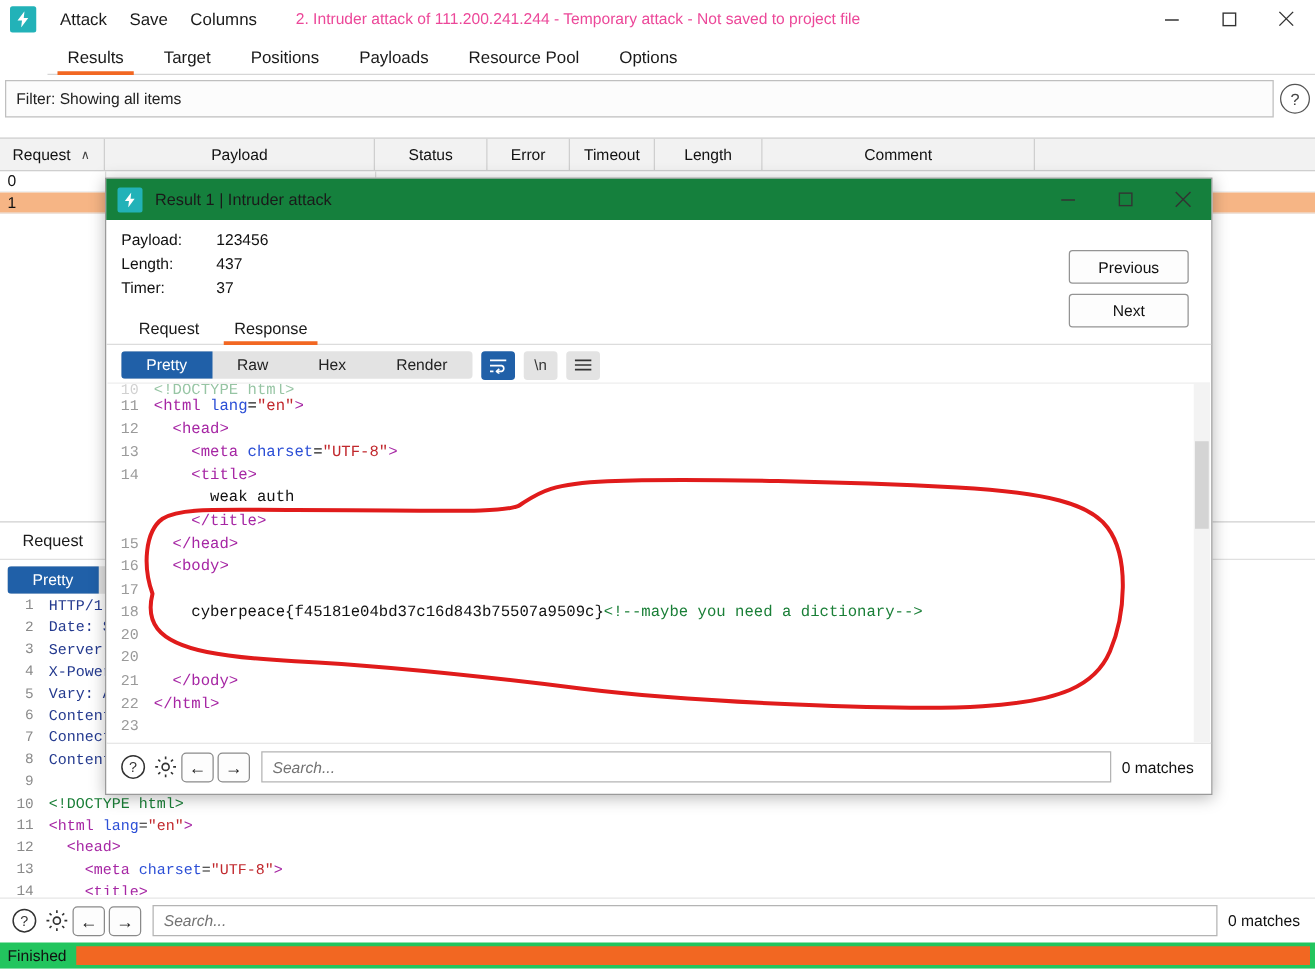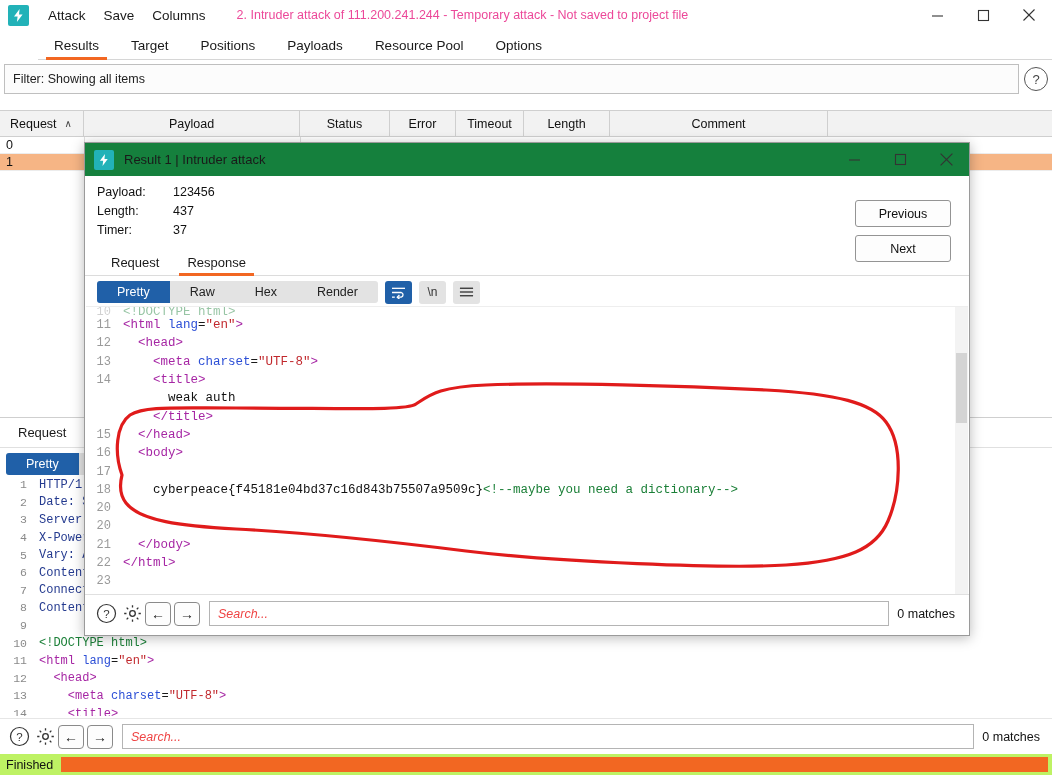--- a/index.html
+++ b/index.html
@@ -146,28 +146,28 @@
     color:#333;
   }
   .round-btn {
     width:26px; height:24px; border:1.3px solid #8a8a8a; border-radius:4px;
     display:flex; align-items:center; justify-content:center;
     font-size:14px; background:#fdfdfd; color:#222; margin-right:3px;
   }
   .search-input {
     flex:1; height:25px; border:1px solid #b4b4b4; background:#fff;
     display:flex; align-items:center; padding-left:8px;
-    font-style:italic; color:#ef4444; font-size:12.5px; margin:0 8px 0 6px;
+    font-style:italic; color:#737373; font-size:12.5px; margin:0 8px 0 6px;
   }
   .matches { font-size:12.5px; color:#111; padding-right:6px; white-space:nowrap; }
 
   
   .statusbar {
     position:absolute; left:0; top:754px; width:1052px; height:21px;
-    display:flex; align-items:center; background:#bef264;
+    display:flex; align-items:center; background:#22c55e;
   }
   .status-label { font-size:12.5px; color:#111; padding-left:6px; padding-right:8px; }
   .progress-track { flex:1; height:15px; background:#ececec; margin-right:4px; }
   .progress-fill { height:100%; background:#f26722; width:100%; }
 
   
   .dialog {
     position:absolute; left:84px; top:142px; width:886px; height:494px;
     background:#fff; border:1px solid #9a9a9a;
     box-shadow:0 2px 12px rgba(0,0,0,.28);

